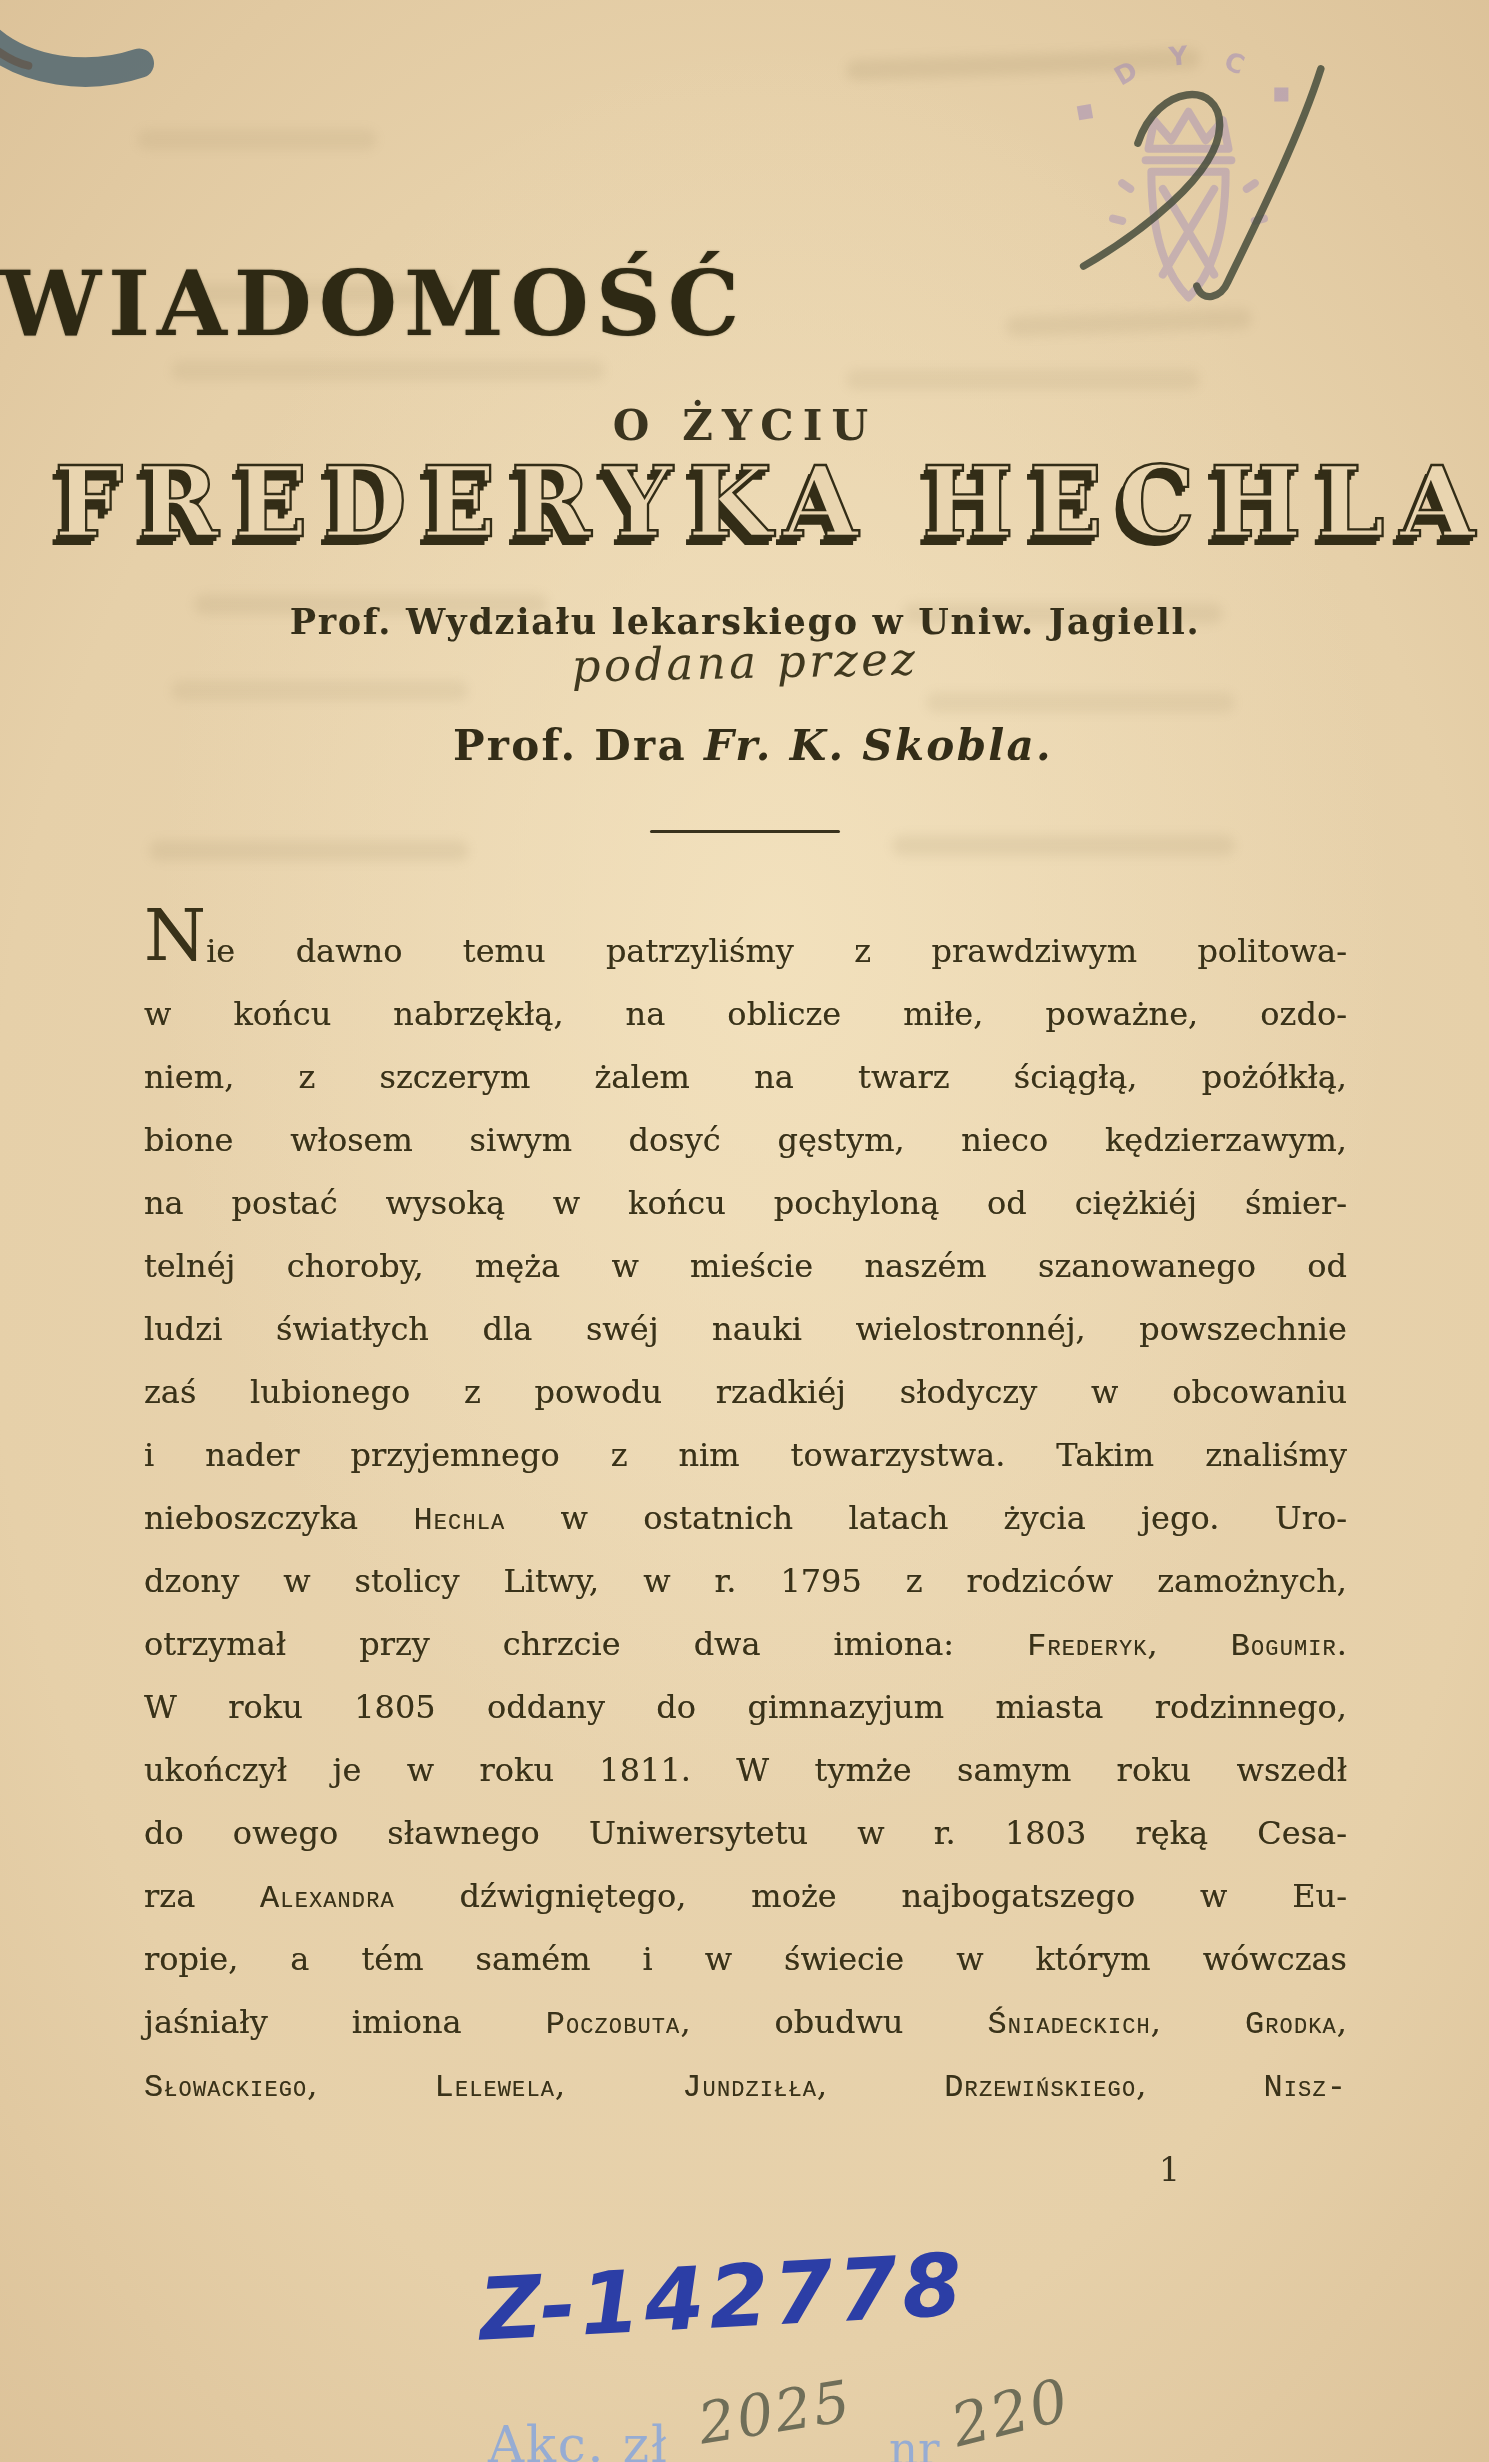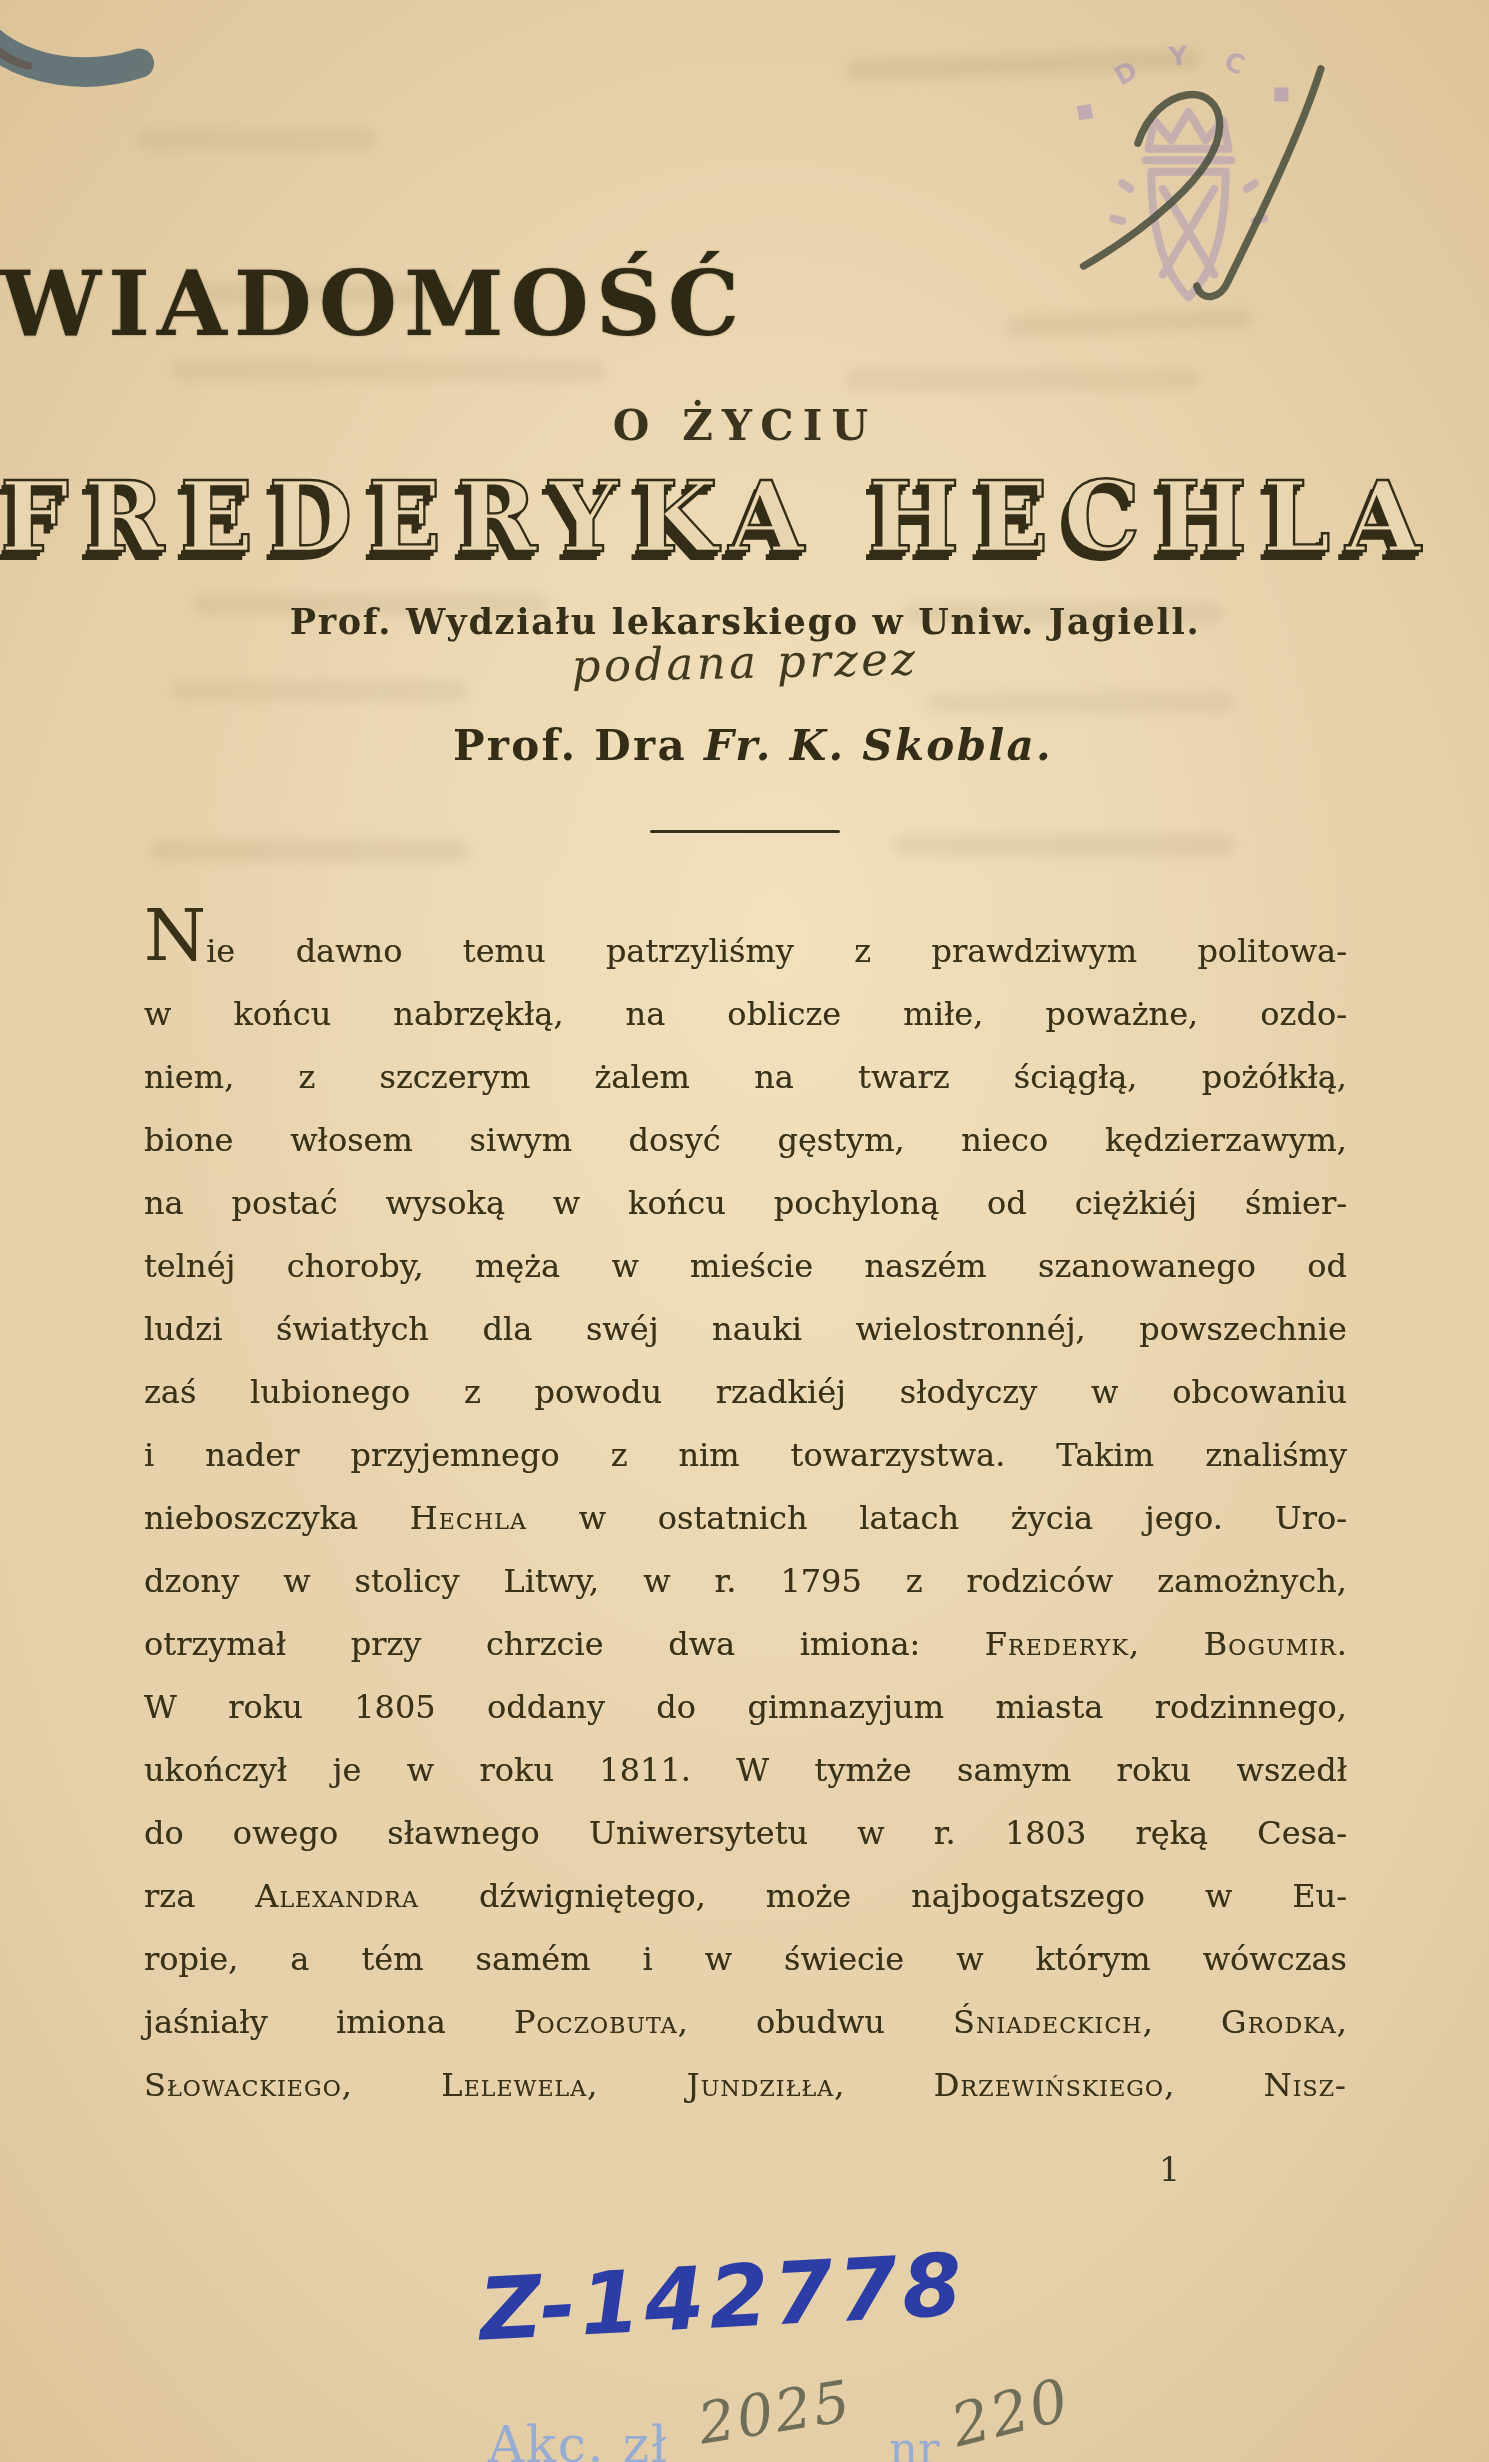--- a/index.html
+++ b/index.html
@@ -23,21 +23,21 @@
   .page-title{
     position:absolute;top:250px;left:0;width:100%;text-align:left;
     font-size:90px;font-weight:bold;letter-spacing:6.9px;color:#2e2914;
     text-shadow:0 0 1.7px rgba(46,41,20,.55);
   }
   .subtitle{
     position:absolute;top:401px;left:0;width:100%;text-align:center;
     font-size:42px;letter-spacing:9.1px;color:#3a341f;font-weight:bold;
   }
   .display-name{
-    position:absolute;top:460px;left:0;width:100%;text-align:left;
+    position:absolute;top:445px;left:0;width:100%;text-align:right;
     font-size:97px;font-weight:bold;letter-spacing:15px;white-space:nowrap;
     color:#e9d5b0;-webkit-text-stroke:2.3px #332d17;
     text-shadow:-6.3px 9.1px 0 #332d17,-2.9px 4.6px 0 #332d17;
   }
   .affiliation{
     position:absolute;top:573px;left:0;width:100%;text-align:center;
     font-size:35px;font-weight:bold;letter-spacing:1.7px;color:#352f1a;margin-top:28px;
   }
   .byline-script{
     position:absolute;top:636px;left:0;width:100%;text-align:center;
@@ -56,21 +56,21 @@
   
   .paragraph{
     position:absolute;top:920px;left:144px;width:1203px;
   }
   .line{
     height:63px;line-height:63px;font-size:32px;color:#393219;
     text-align:justify;text-align-last:justify;
     text-shadow:0 0 0.6px rgba(57,50,25,.5);
   }
   .line .initial{font-size:71px;line-height:0;position:relative;top:-2.3px;}
-  .line .sc{font-variant:small-caps;letter-spacing:1.1px;}
+  .line .sc{font-variant:small-caps;letter-spacing:1.1px;font-family:Liberation Mono, monospace;}
   .page-number{
     position:absolute;top:2150px;left:1159px;font-size:33px;color:#39321d;
   }
   
   .accession{
     position:absolute;top:2247px;left:479px;
     font-family:"DejaVu Sans","Liberation Sans",sans-serif;
     font-size:86px;font-weight:bold;font-style:italic;letter-spacing:4.6px;
     color:#2c3ea6;transform:rotate(-3deg);white-space:nowrap;
   }

